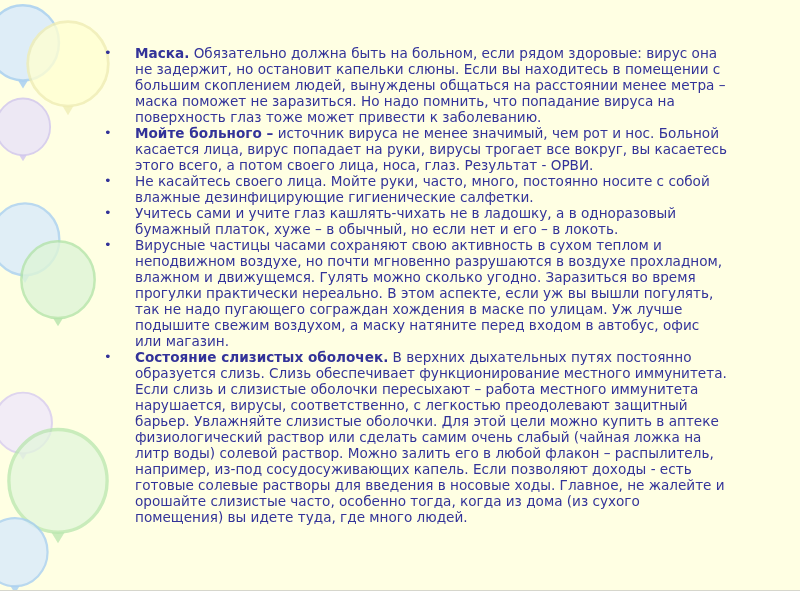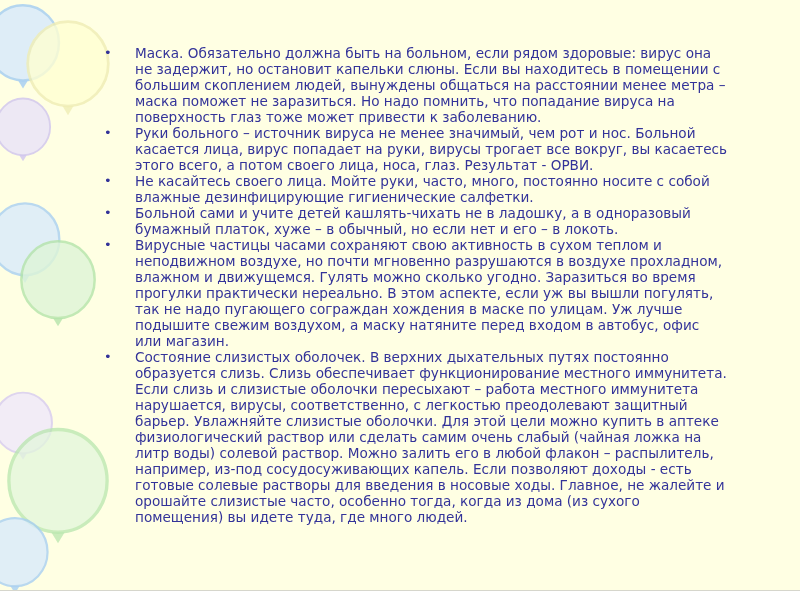--- a/index.html
+++ b/index.html
@@ -28,21 +28,21 @@
       line-height: 16px;
     }
     .bullet { display: flex; }
     .marker {
       flex: 0 0 36px;
       width: 36px;
       padding-left: 5px;
       font-size: 13px;
     }
     .text { flex: 1; }
-    .b { font-weight: normal; }
+    .b { font-weight: bold; }
     .bottom-strip {
       position: absolute;
       z-index: 2;
       left: 0;
       bottom: 0;
       width: 100%;
       height: 10px;
       background: #ffffff;
       border-top: 1px solid #d6d6cc;
     }
@@ -87,31 +87,31 @@
 
   <div class="content">
 
     <div class="bullet">
       <span class="marker">•</span>
       <span class="text"><span class="b">Маска.</span><span> Обязательно должна быть на больном, если рядом здоровые: вирус она не задержит, но остановит капельки слюны. Если вы находитесь в помещении с большим скоплением людей, вынуждены общаться на расстоянии менее метра – маска поможет не заразиться. Но надо помнить, что попадание вируса на поверхность глаз тоже может привести к заболеванию.</span></span>
     </div>
 
     <div class="bullet">
       <span class="marker">•</span>
-      <span class="text"><span class="b">Руки больного –</span><span> источник вируса не менее значимый, чем рот и нос. Больной касается лица, вирус попадает на руки, вирусы трогает все вокруг, вы касаетесь этого всего, а потом своего лица, носа, глаз. Результат - ОРВИ.</span></span>
+      <span class="text"><span class="b">Мойте больного –</span><span> источник вируса не менее значимый, чем рот и нос. Больной касается лица, вирус попадает на руки, вирусы трогает все вокруг, вы касаетесь этого всего, а потом своего лица, носа, глаз. Результат - ОРВИ.</span></span>
     </div>
 
     <div class="bullet">
       <span class="marker">•</span>
       <span class="text"><span class="b"></span><span>Не касайтесь своего лица. Мойте руки, часто, много, постоянно носите с собой влажные дезинфицирующие гигиенические салфетки.</span></span>
     </div>
 
     <div class="bullet">
       <span class="marker">•</span>
-      <span class="text"><span class="b"></span><span>Больной сами и учите детей кашлять-чихать не в ладошку, а в одноразовый бумажный платок, хуже – в обычный, но если нет и его – в локоть.</span></span>
+      <span class="text"><span class="b"></span><span>Учитесь сами и учите глаз кашлять-чихать не в ладошку, а в одноразовый бумажный платок, хуже – в обычный, но если нет и его – в локоть.</span></span>
     </div>
 
     <div class="bullet">
       <span class="marker">•</span>
       <span class="text"><span class="b"></span><span>Вирусные частицы часами сохраняют свою активность в сухом теплом и неподвижном воздухе, но почти мгновенно разрушаются в воздухе прохладном, влажном и движущемся. Гулять можно сколько угодно. Заразиться во время прогулки практически нереально. В этом аспекте, если уж вы вышли погулять, так не надо пугающего сограждан хождения в маске по улицам. Уж лучше подышите свежим воздухом, а маску натяните перед входом в автобус, офис или магазин.</span></span>
     </div>
 
     <div class="bullet">
       <span class="marker">•</span>
       <span class="text"><span class="b">Состояние слизистых оболочек.</span><span> В верхних дыхательных путях постоянно образуется слизь. Слизь обеспечивает функционирование местного иммунитета. Если слизь и слизистые оболочки пересыхают – работа местного иммунитета нарушается, вирусы, соответственно, с легкостью преодолевают защитный барьер. Увлажняйте слизистые оболочки.  Для этой цели можно купить в аптеке физиологический раствор или сделать самим очень слабый (чайная ложка на литр воды) солевой раствор. Можно залить его в любой флакон – распылитель, например, из-под сосудосуживающих капель. Если позволяют доходы - есть готовые солевые растворы для введения в носовые ходы. Главное,  не жалейте и орошайте слизистые часто, особенно тогда, когда из дома (из сухого помещения) вы идете туда, где много людей.</span></span>

